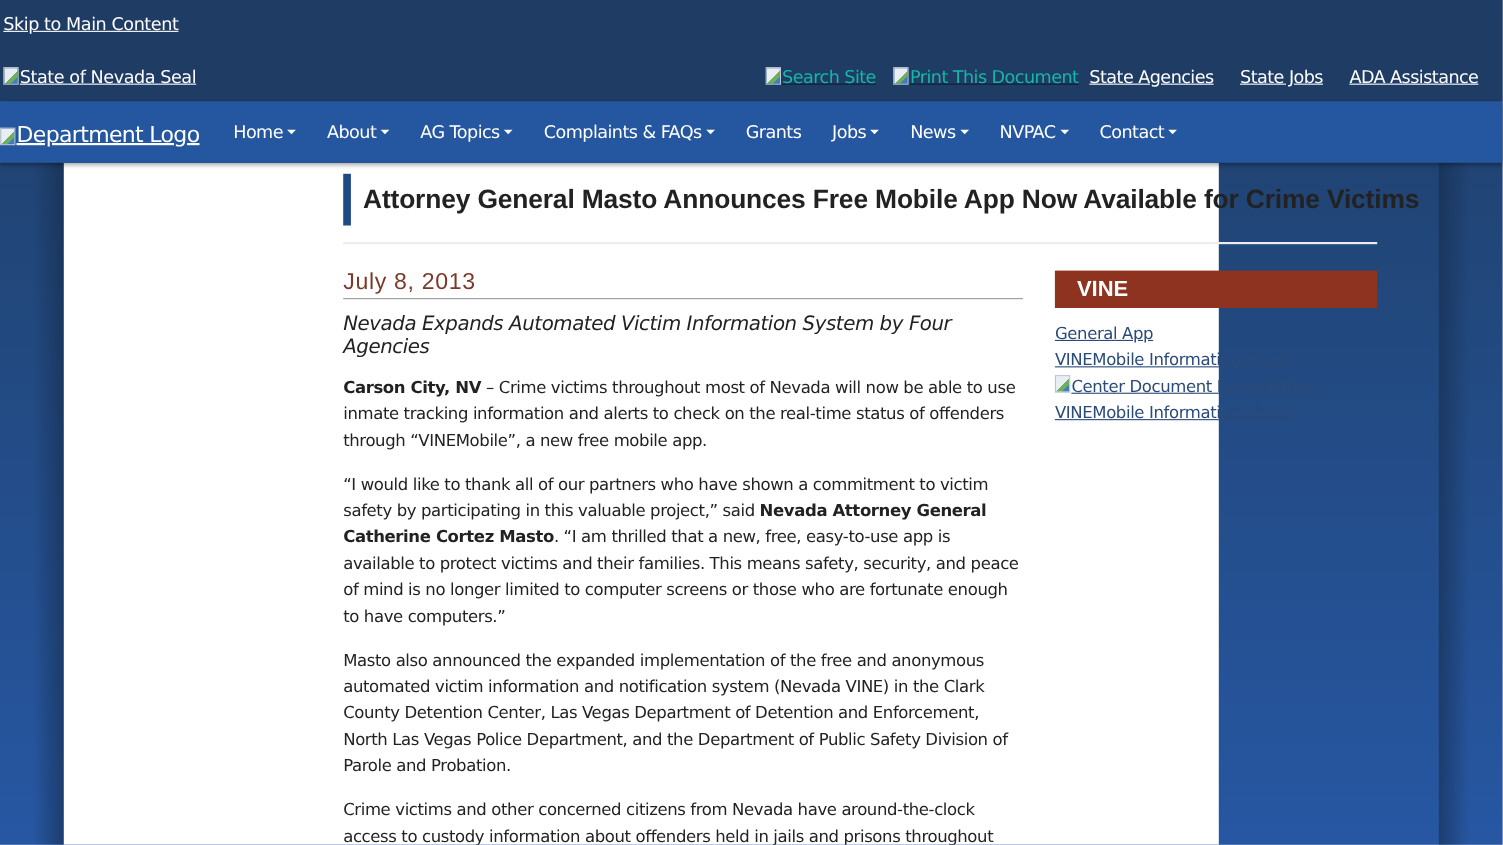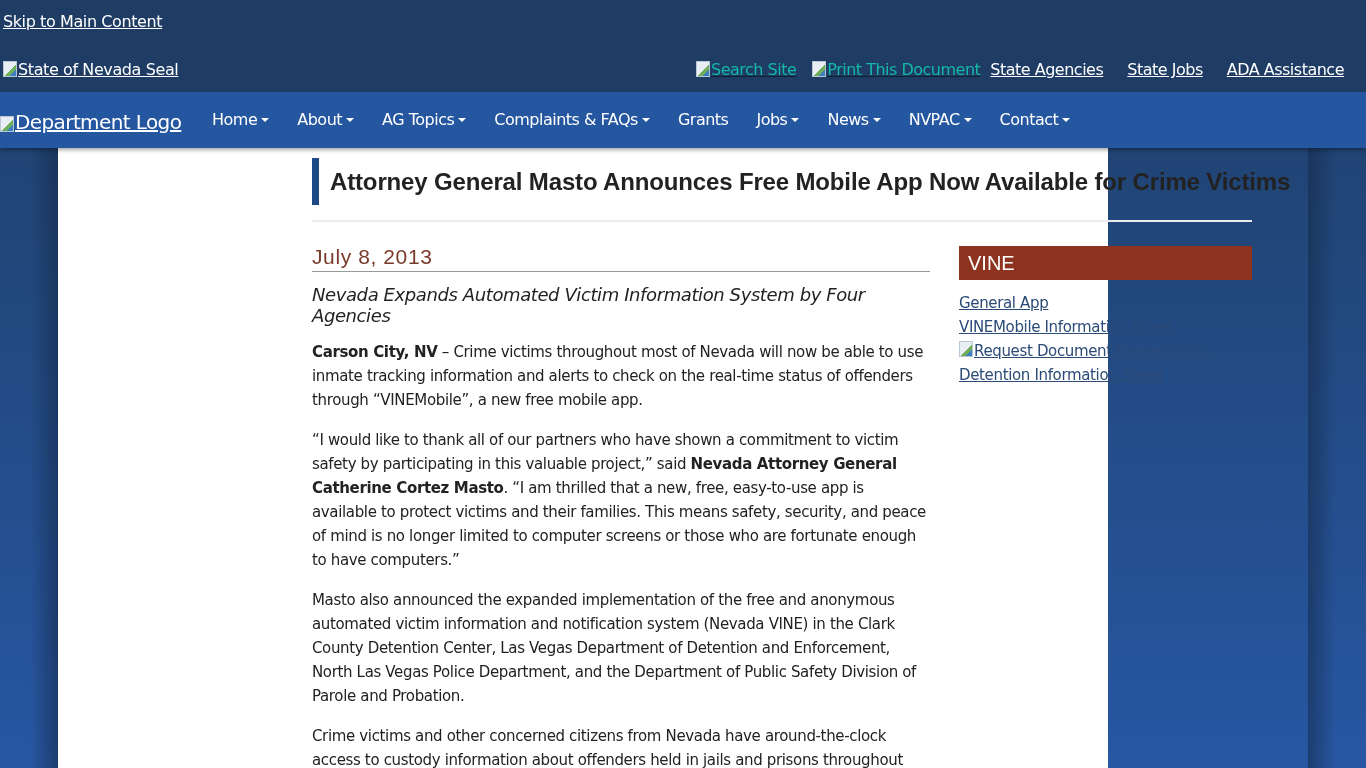--- a/index.html
+++ b/index.html
@@ -128,21 +128,21 @@
     .para b { font-weight: bold; }
     .para.first { margin-top: 14px; }
 
     .side-col {
       position: absolute; left: 901px; top: 98px; width: 293px;
       font-family: "DejaVu Sans", sans-serif;
     }
     .side-heading {
       background: #8e3320; color: #fff;
       font-family: "Liberation Sans", sans-serif;
-      font-size: 20px; height: 34px; line-height: 34px; padding-left: 9px;
+      font-size: 20px; height: 34px; line-height: 34px; padding-left: 20px; font-weight: bold;
     }
     .side-links { margin-top: 11px; font-size: 15px; line-height: 24px; letter-spacing: -0.35px; }
     .side-link { display: block; color: #2b4a78; text-decoration: underline; }
     .side-link .broken-img { top: 1px; }
   </style>
 </head>
 <body>
 
 <header class="top-header">
   <a class="skip-link" href="#main">Skip to Main Content</a>
@@ -226,16 +226,16 @@
     <p class="para"><span>“I would like to thank all of our partners who have shown a commitment to victim safety by participating in this valuable project,” said </span><b>Nevada Attorney General Catherine Cortez Masto</b><span>. “I am thrilled that a new, free, easy-to-use app is available to protect victims and their families. This means safety, security, and peace of mind is no longer limited to computer screens or those who are fortunate enough to have computers.”</span></p>
     <p class="para">Masto also announced the expanded implementation of the free and anonymous automated victim information and notification system (Nevada VINE) in the Clark County Detention Center, Las Vegas Department of Detention and Enforcement, North Las Vegas Police Department, and the Department of Public Safety Division of Parole and Probation.</p>
     <p class="para">Crime victims and other concerned citizens from Nevada have around-the-clock access to custody information about offenders held in jails and prisons throughout the state. The system allows victims to be immediately informed in the event an offender is</p>
   </article>
 
   <aside class="side-col">
     <div class="side-heading">VINE</div>
     <div class="side-links">
       <a class="side-link" href="#">General App</a>
       <a class="side-link" href="#">VINEMobile Information Sheet</a>
-      <a class="side-link" href="#"><span class="broken-img"></span><span>Request Document Remediation - Detention Information Sheet</span></a>
+      <a class="side-link" href="#"><span class="broken-img"></span><span>Center Document Remediation - VINEMobile Information Sheet</span></a>
     </div>
   </aside>
 </main>
 
 </body></html>

